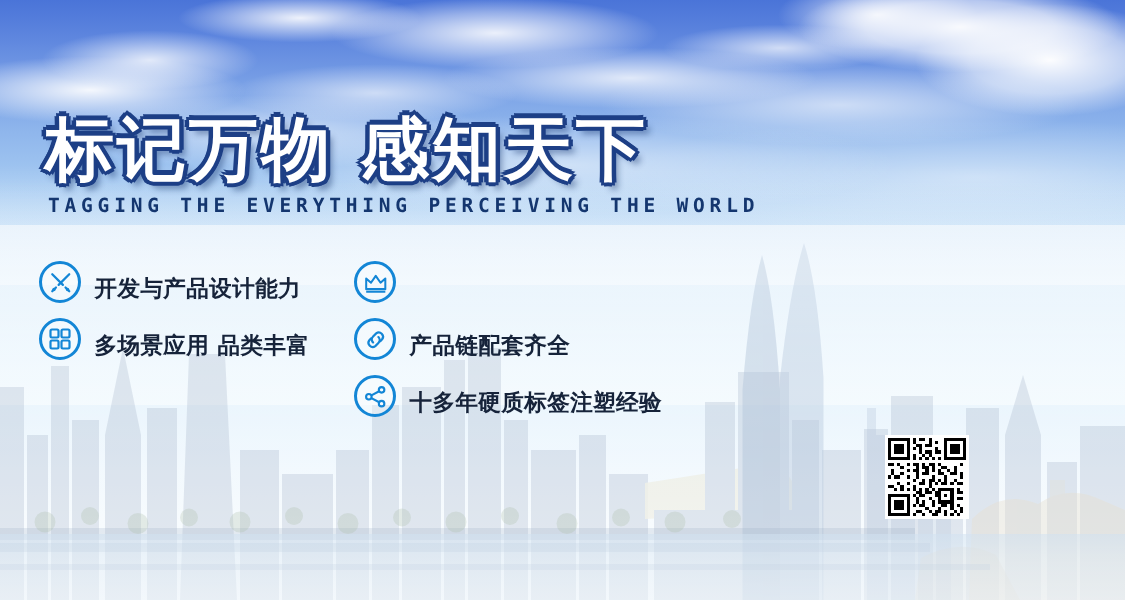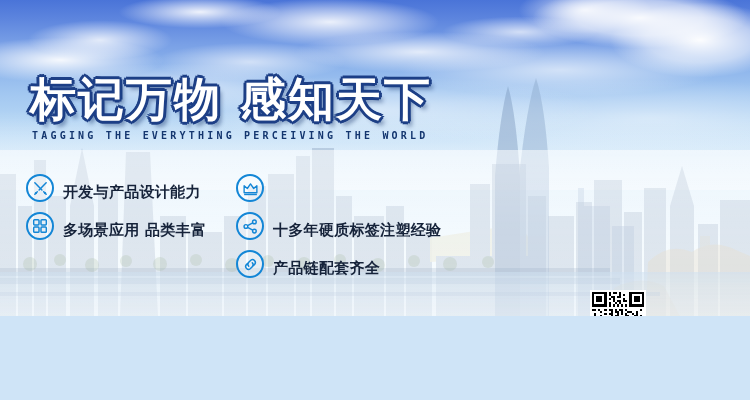--- a/index.html
+++ b/index.html
@@ -4,21 +4,21 @@
 <style>
   * { margin:0; padding:0; box-sizing:border-box; }
   html,body { width:750px; height:400px; overflow:hidden; }
   body {
     font-family:"Liberation Sans", sans-serif;
     background:#cfe4f7;
   }
 
   #banner {
     position:relative;
-    width:750px; height:316px;
+    width:750px; height:400px;
     overflow:hidden;
     background:linear-gradient(to bottom,
        #4a74d8 0%, #5d85de 6%, #79a0e6 14%,
        #8fb6ec 22%, #a3c8f1 30%, #b4d5f4 38%,
        #c3e0f7 48%, #d2e9fa 58%, #dff0fc 68%,
        #eaf5fd 78%, #f2f9fe 88%, #f8fcfe 100%);
   }
 
   
   .sky {
@@ -72,21 +72,21 @@
       -2px -2px 0 #1d3f86,  2px -2px 0 #1d3f86,
       -2px  2px 0 #1d3f86,  2px  2px 0 #1d3f86,
       -3px  0   0 #1d3f86,  3px  0   0 #1d3f86,
        0   -3px 0 #1d3f86,  0    3px 0 #1d3f86,
        4px  5px 4px rgba(18,46,102,.45);
     white-space:nowrap;
   }
   .subtitle {
     position:absolute; left:32px; top:130px;
     font-family:"DejaVu Sans Mono","Liberation Mono",monospace;
-    font-size:10px; font-weight:bold;
+    font-size:13px; font-weight:bold;
     color:#14366f; letter-spacing:3.2px;
     white-space:nowrap;
   }
 
   
   .features { position:absolute; left:0; top:164px; width:750px; }
   .col { position:absolute; }
   .col-left  { left:26px;  top:0; }
   .col-right { left:236px; top:0; }
 
@@ -255,39 +255,39 @@
         <span class="f-icon">
           <svg width="17" height="17" viewBox="0 0 24 24" fill="none" stroke="#1386d6" stroke-width="1.9" stroke-linejoin="round">
             <path d="M3 18 L3 8 L7.5 12 L12 5.5 L16.5 12 L21 8 L21 18 Z"></path>
             <path d="M3 20.5 H21"></path>
           </svg>
         </span>
       </div>
 
       <div class="feature">
         <span class="f-icon">
+          <svg width="17" height="17" viewBox="0 0 24 24" fill="none" stroke="#1386d6" stroke-width="2.1" stroke-linecap="round">
+            <path d="M9.5 14.5 A4 4 0 0 1 9.5 8.9 L12.4 6 A4 4 0 0 1 18 11.6 L16.3 13.3"></path>
+            <path d="M14.5 9.5 A4 4 0 0 1 14.5 15.1 L11.6 18 A4 4 0 0 1 6 12.4 L7.7 10.7"></path>
+          </svg>
+        </span>
+        <span class="f-label">产品链配套齐全</span>
+      </div>
+
+      <div class="feature">
+        <span class="f-icon">
           <svg width="17" height="17" viewBox="0 0 24 24" fill="none" stroke="#1386d6" stroke-width="2">
             <circle cx="17.5" cy="5.5" r="2.6"></circle>
             <circle cx="5.5" cy="12" r="2.6"></circle>
             <circle cx="17.5" cy="18.5" r="2.6"></circle>
             <path d="M7.9 10.7 L15.2 6.8"></path>
             <path d="M7.9 13.3 L15.2 17.2"></path>
           </svg>
         </span>
         <span class="f-label">十多年硬质标签注塑经验</span>
-      </div>
-
-      <div class="feature">
-        <span class="f-icon">
-          <svg width="17" height="17" viewBox="0 0 24 24" fill="none" stroke="#1386d6" stroke-width="2.1" stroke-linecap="round">
-            <path d="M9.5 14.5 A4 4 0 0 1 9.5 8.9 L12.4 6 A4 4 0 0 1 18 11.6 L16.3 13.3"></path>
-            <path d="M14.5 9.5 A4 4 0 0 1 14.5 15.1 L11.6 18 A4 4 0 0 1 6 12.4 L7.7 10.7"></path>
-          </svg>
-        </span>
-        <span class="f-label">产品链配套齐全</span>
       </div>
 
     </div>
   </div>
 
   <div class="qr">
     <svg viewBox="0 0 25 25" shape-rendering="crispEdges" aria-hidden="true">
       <rect width="25" height="25" fill="#ffffff"></rect>
       <g fill="#000000">
 

